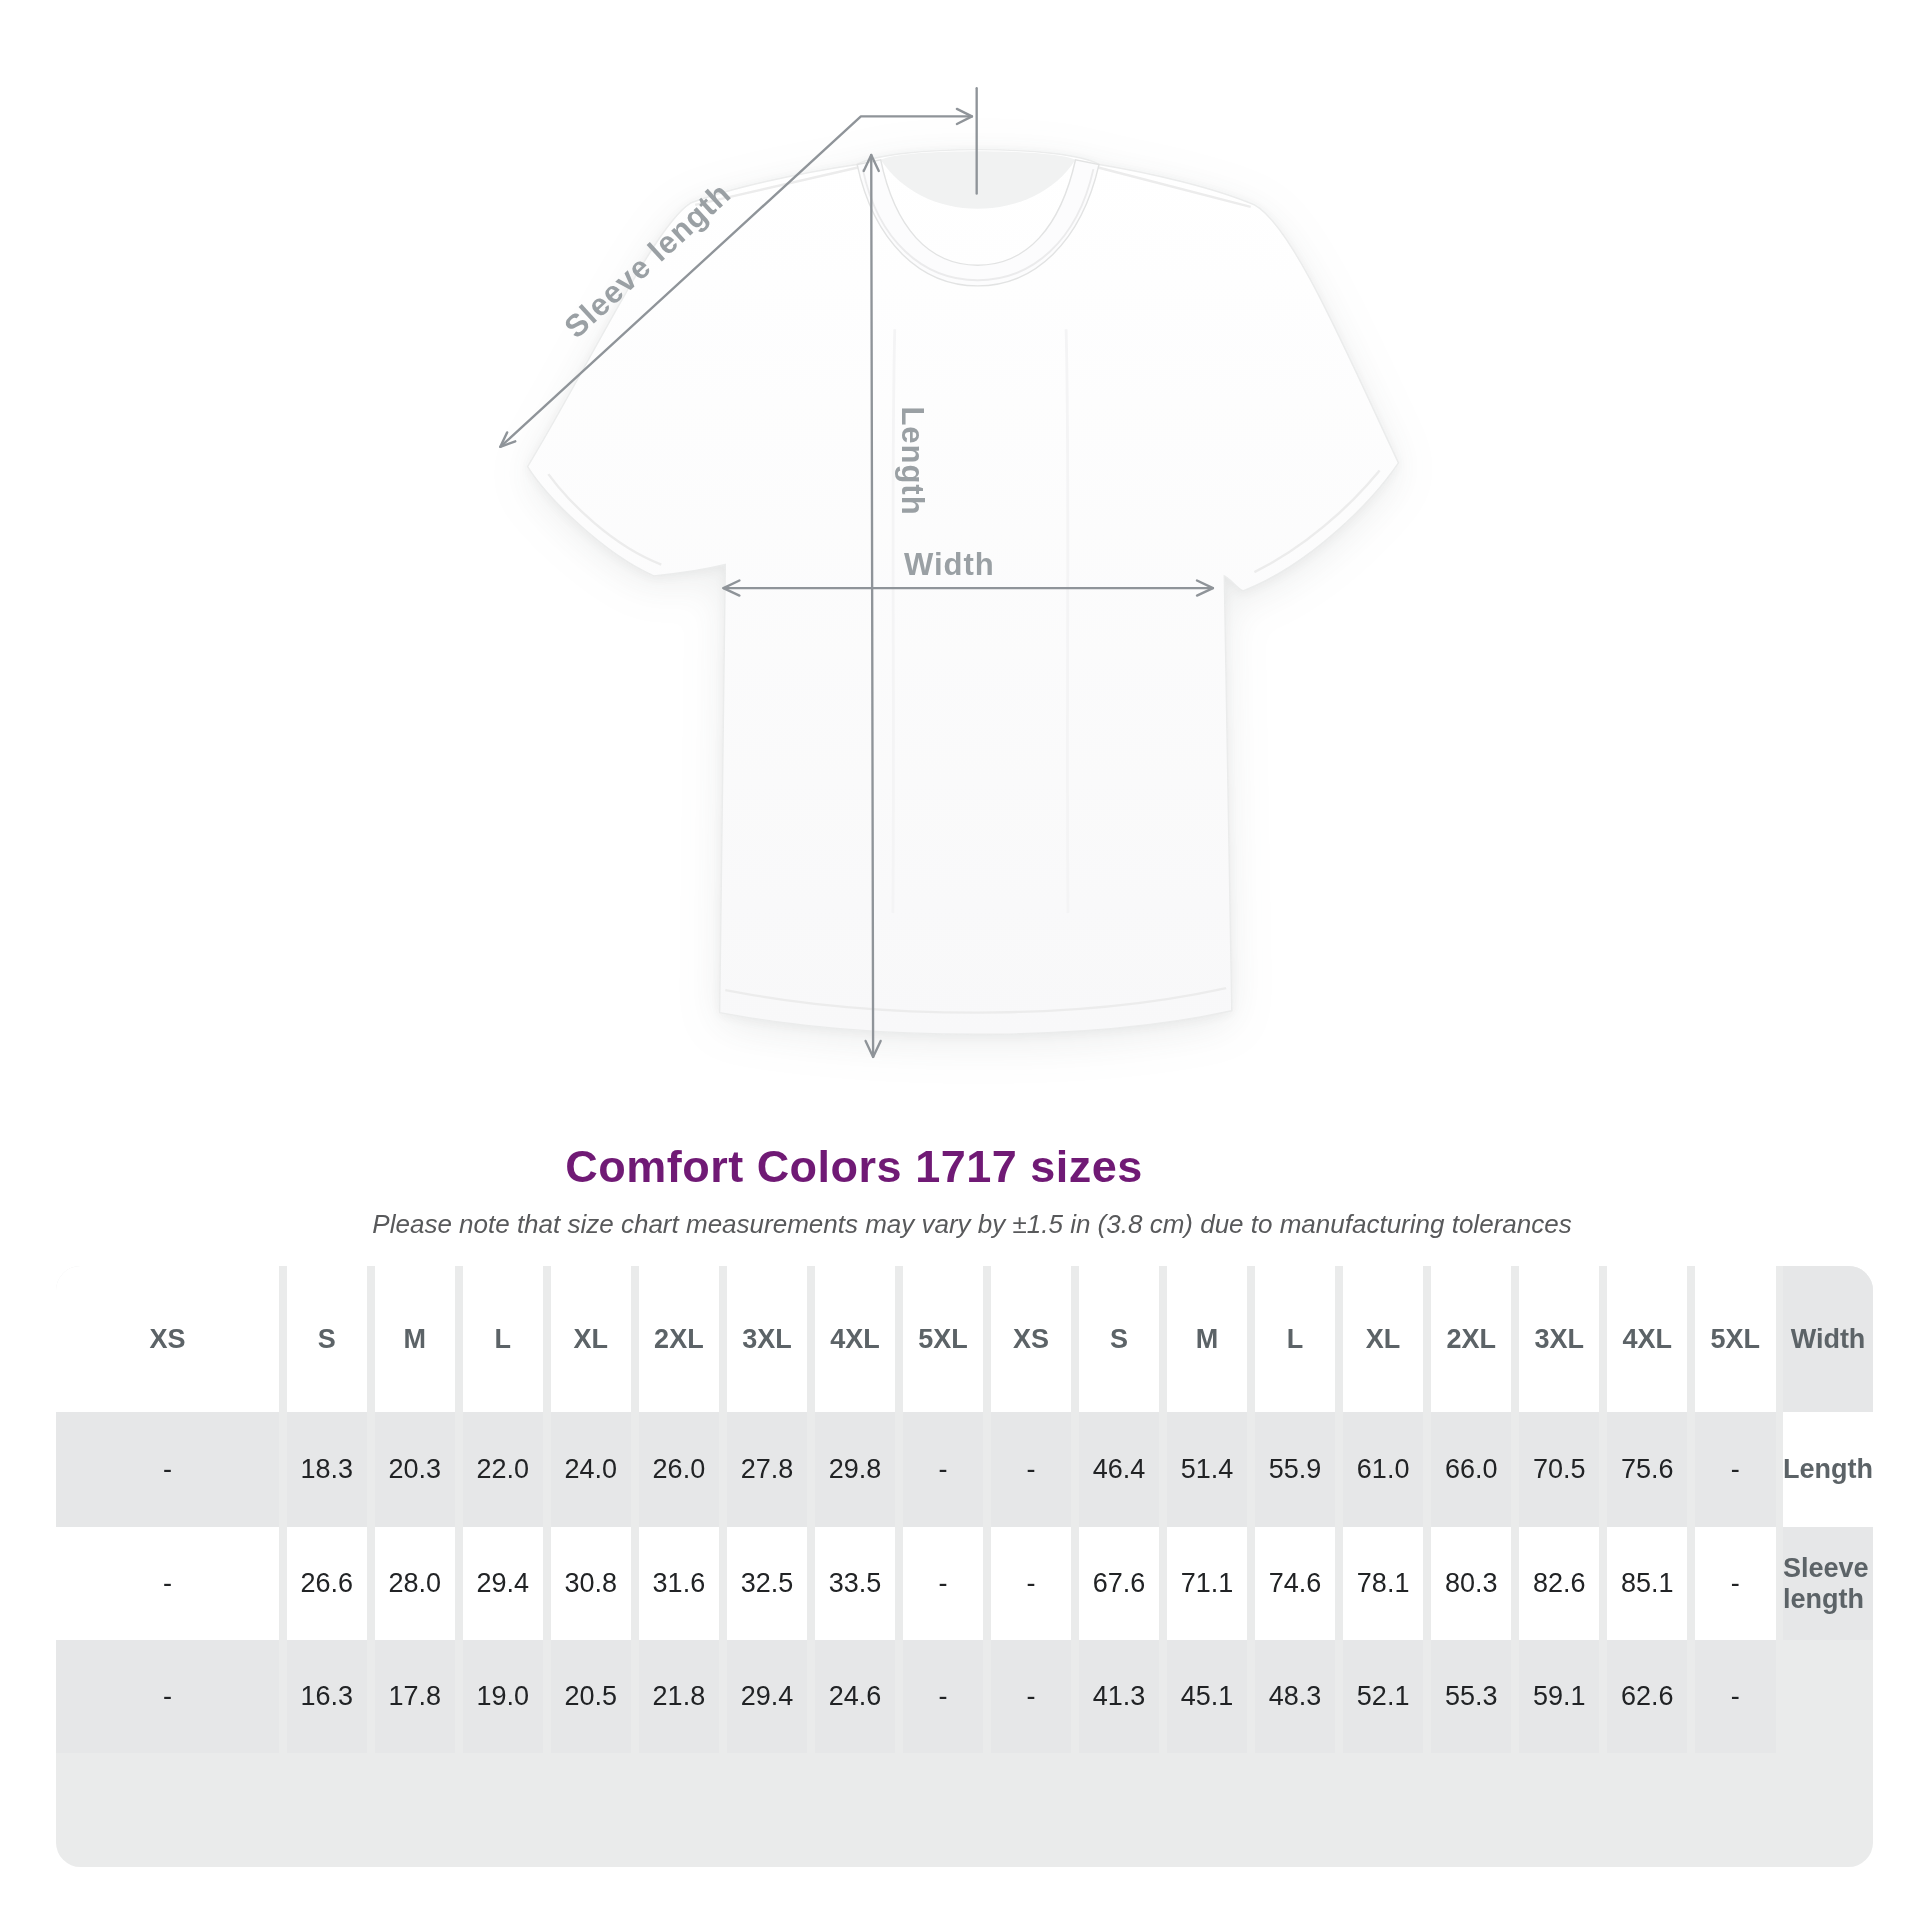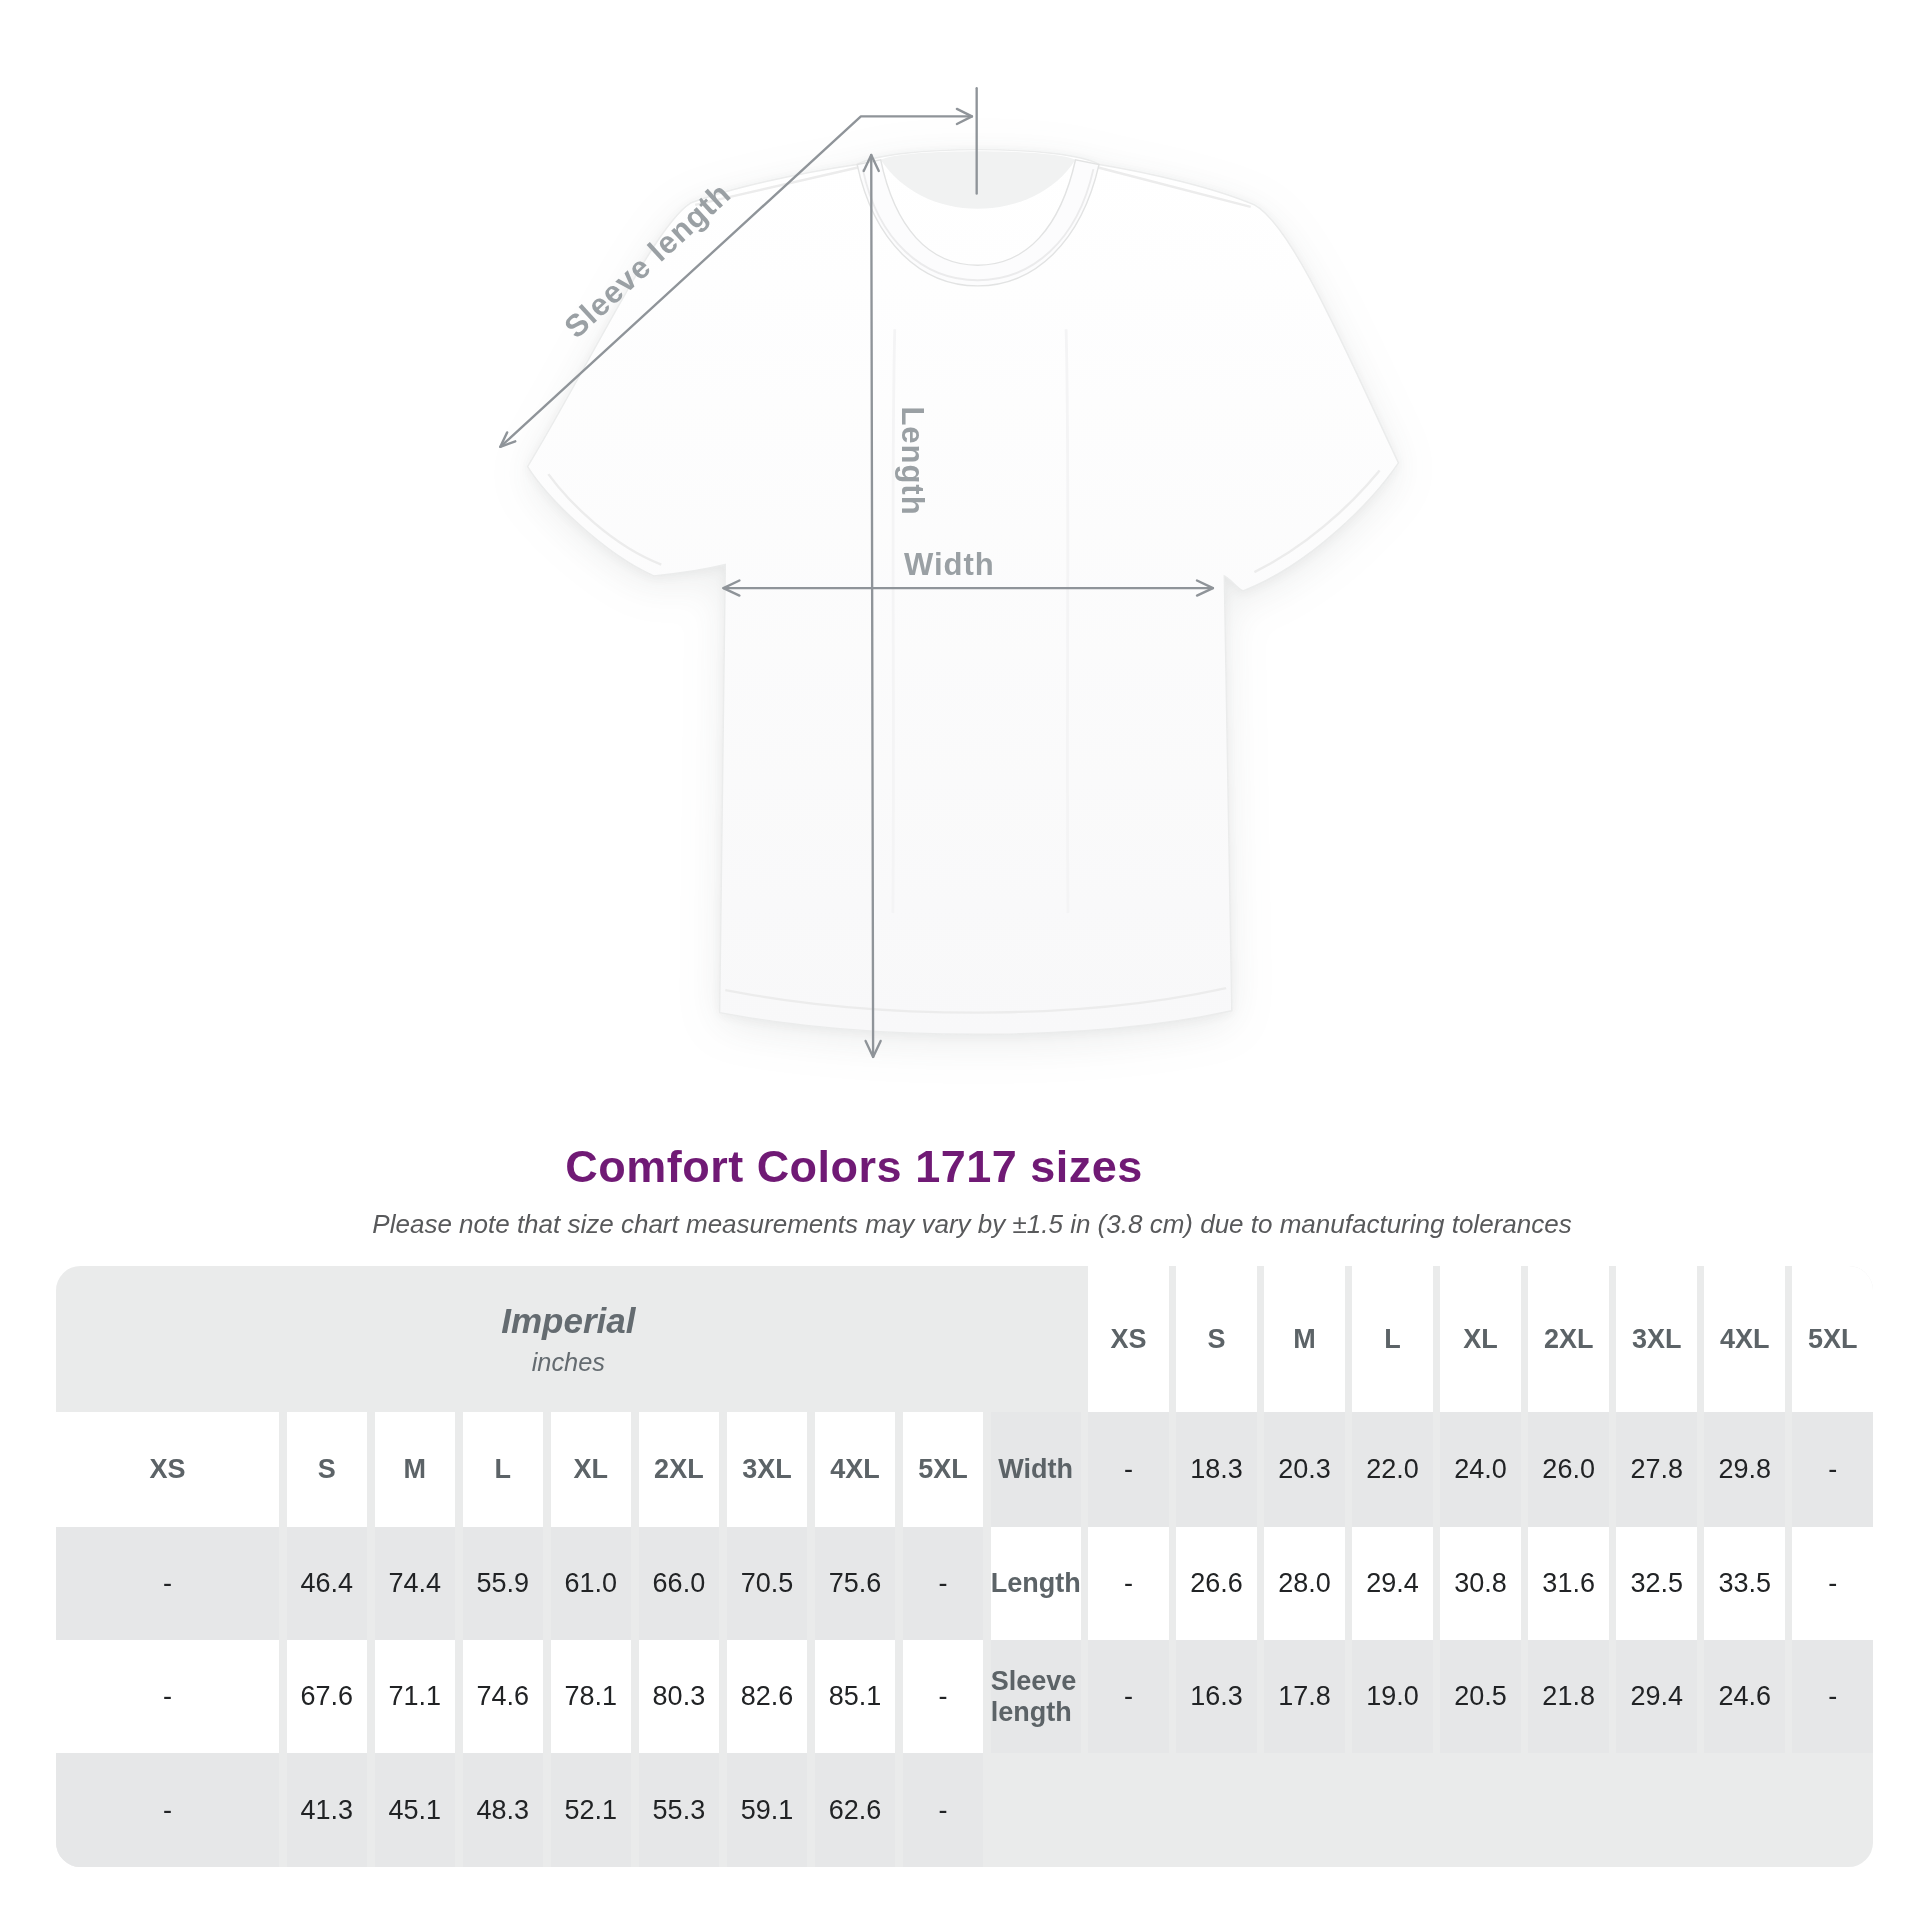--- a/index.html
+++ b/index.html
@@ -116,24 +116,20 @@
     <text class="measure-label" x="528" y="531" text-anchor="middle">Width</text>
   </svg>
 </div>
 
 <div class="title">Comfort Colors 1717 sizes</div>
 <div class="subtitle">Please note that size chart measurements may vary by ±1.5 in (3.8 cm) due to manufacturing tolerances</div>
 
 <div class="table-card">
   <div class="grid">
 
-    <div class="band band-imperial">
-      <div class="g-label">Imperial</div>
-      <div class="g-unit">inches</div>
-    </div>
 
     <div class="h">XS</div>
     <div class="h">S</div>
     <div class="h">M</div>
     <div class="h">L</div>
     <div class="h">XL</div>
     <div class="h">2XL</div>
     <div class="h">3XL</div>
     <div class="h">4XL</div>
     <div class="h">5XL</div>
@@ -152,21 +148,21 @@
     <div class="c g">18.3</div>
     <div class="c g">20.3</div>
     <div class="c g">22.0</div>
     <div class="c g">24.0</div>
     <div class="c g">26.0</div>
     <div class="c g">27.8</div>
     <div class="c g">29.8</div>
     <div class="c g">-</div>
     <div class="c g">-</div>
     <div class="c g">46.4</div>
-    <div class="c g">74.4</div>
+    <div class="c g">51.4</div>
     <div class="c g">55.9</div>
     <div class="c g">61.0</div>
     <div class="c g">66.0</div>
     <div class="c g">70.5</div>
     <div class="c g">75.6</div>
     <div class="c g">-</div>
 
     <div class="c lbl">Length</div>
     <div class="c">-</div>
     <div class="c">26.6</div>

